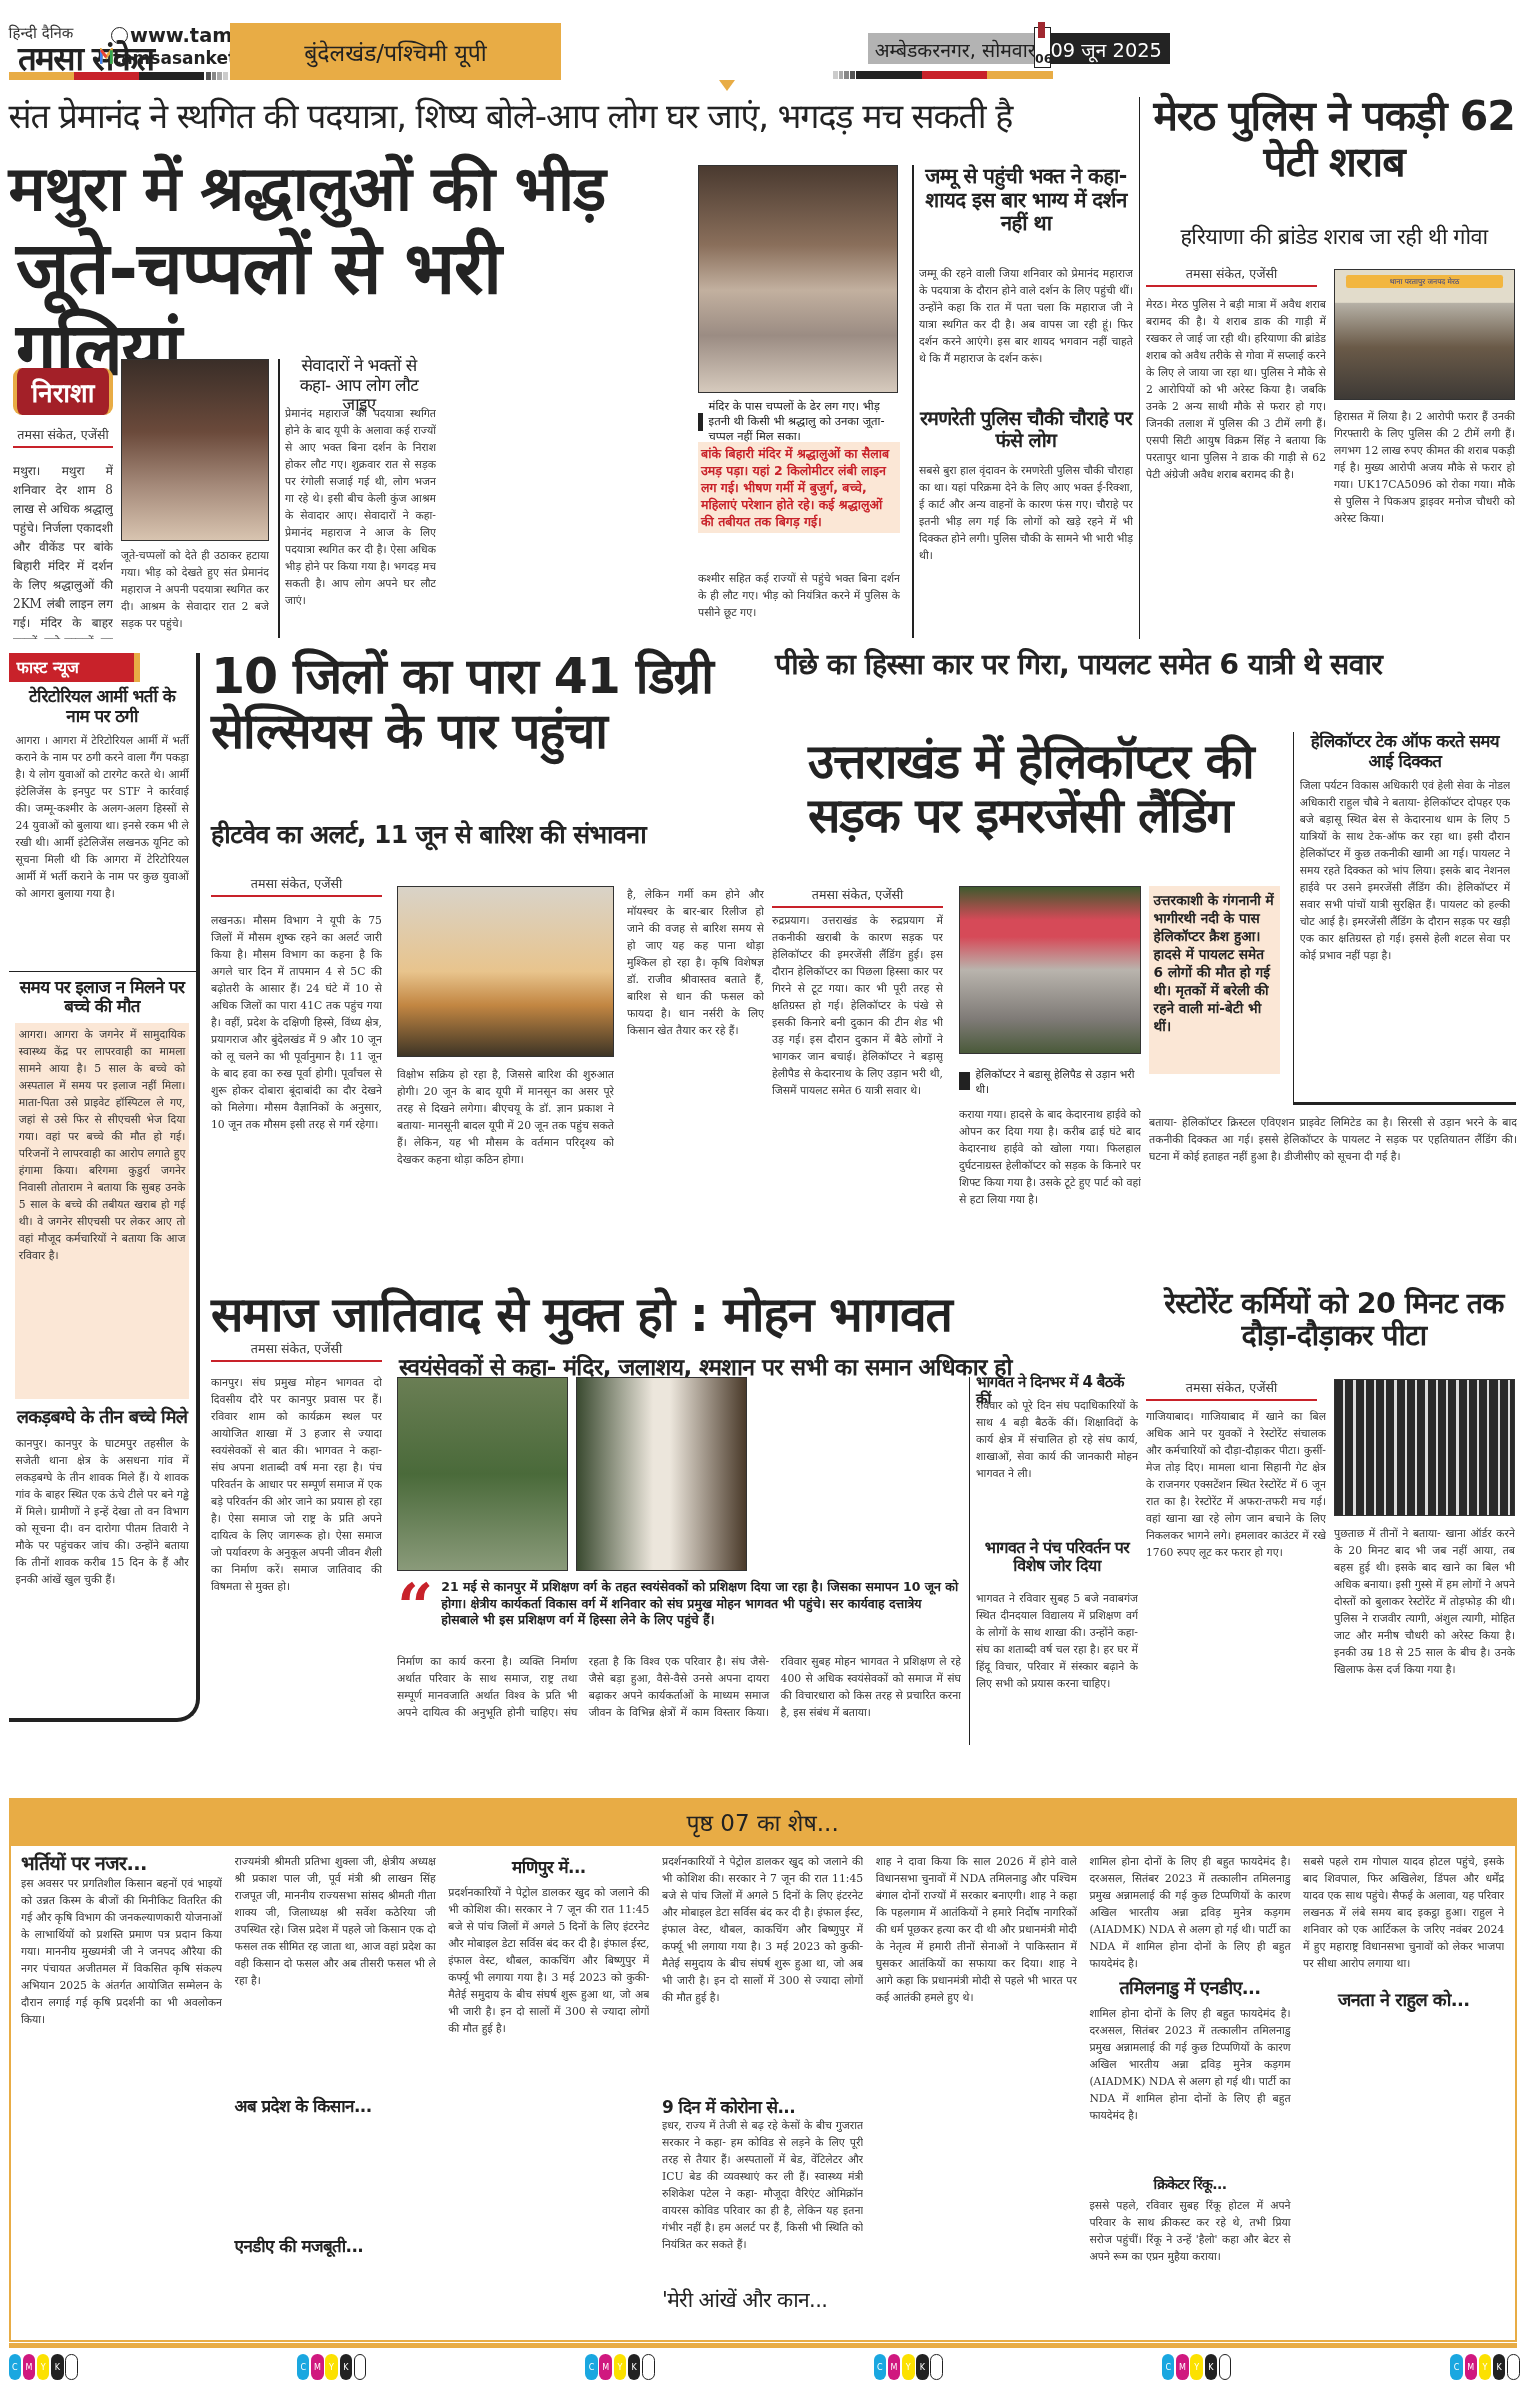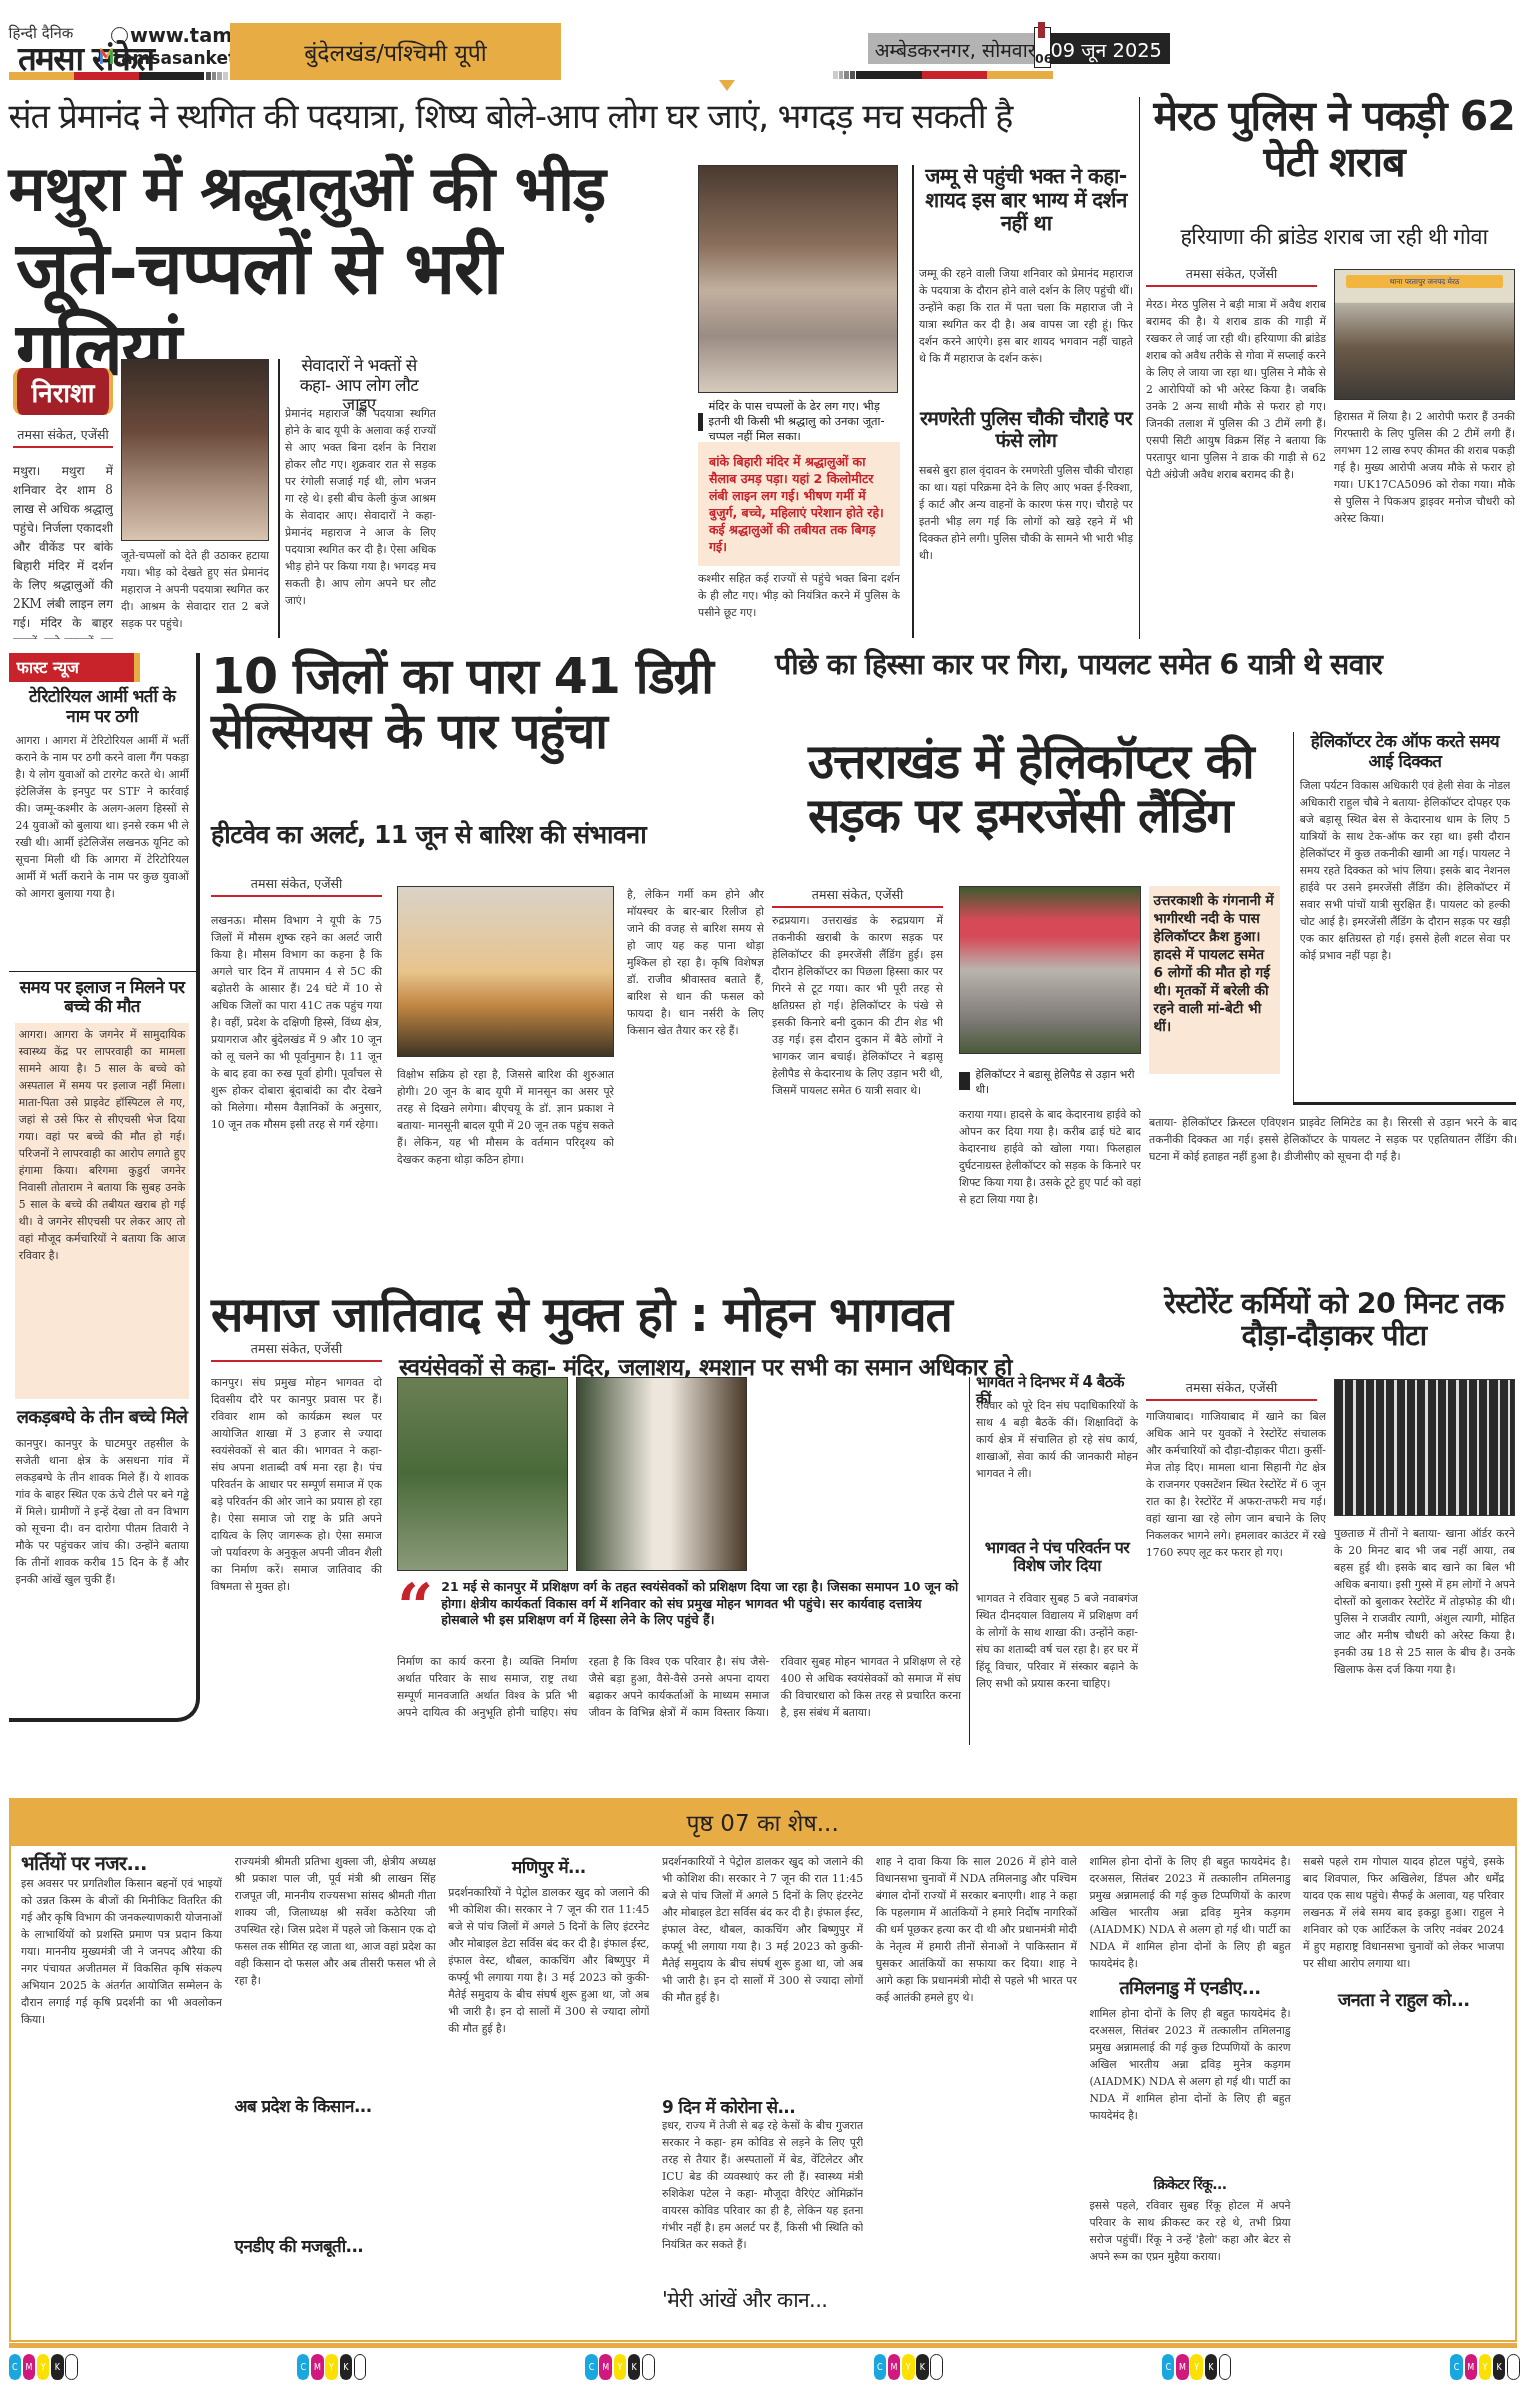--- a/index.html
+++ b/index.html
@@ -80,21 +80,21 @@
 
 <div class="vline" style="left:278px;top:359px;height:279px"></div>
 <div class="abs sub" style="left:285px;top:356px;width:148px;font-size:17px;text-align:center">सेवादारों ने भक्तों से कहा- आप लोग लौट जाइए</div>
 <div class="abs body" style="left:285px;top:405px;width:151px;height:234px;overflow:hidden;font-size:10.8px;line-height:17px">प्रेमानंद महाराज की पदयात्रा स्थगित होने के बाद यूपी के अलावा कई राज्यों से आए भक्त बिना दर्शन के निराश होकर लौट गए। शुक्रवार रात से सड़क पर रंगोली सजाई गई थी, लोग भजन गा रहे थे। इसी बीच केली कुंज आश्रम के सेवादार आए। सेवादारों ने कहा- प्रेमानंद महाराज ने आज के लिए पदयात्रा स्थगित कर दी है। ऐसा अधिक भीड़ होने पर किया गया है। भगदड़ मच सकती है। आप लोग अपने घर लौट जाएं।</div>
 
 <div class="photo" style="left:698px;top:165px;width:200px;height:228px;background:linear-gradient(180deg,#4a3a30 0%,#8a6f5b 35%,#c2b09f 55%,#9b8c83 75%,#d6cabd 100%)"></div>
 <div class="abs caption" style="left:698px;top:399px;width:202px;font-size:11.4px;line-height:15px">
   <div class="sq"></div>
     <span>मंदिर के पास चप्पलों के ढेर लग गए। भीड़ इतनी थी किसी भी श्रद्धालु को उनका जूता-चप्पल नहीं मिल सका।</span>
 </div>
-<div class="abs" style="left:698px;top:442px;width:202px;padding:11px;background:#fbe7d6">
+<div class="abs" style="left:698px;top:442px;width:202px;padding:3px;background:#fbe7d6">
   <span style="font-size:12.5px;font-weight:bold;color:#c8222a;line-height:17px">बांके बिहारी मंदिर में श्रद्धालुओं का सैलाब उमड़ पड़ा। यहां 2 किलोमीटर लंबी लाइन लग गई। भीषण गर्मी में बुजुर्ग, बच्चे, महिलाएं परेशान होते रहे। कई श्रद्धालुओं की तबीयत तक बिगड़ गई।</span>
 </div>
 <div class="abs body" style="left:698px;top:570px;width:202px;height:68px;overflow:hidden;font-size:10.8px;line-height:17px">कश्मीर सहित कई राज्यों से पहुंचे भक्त बिना दर्शन के ही लौट गए। भीड़ को नियंत्रित करने में पुलिस के पसीने छूट गए।</div>
 
 <div class="vline" style="left:912px;top:165px;height:473px"></div>
 <div class="abs sub" style="left:919px;top:165px;width:214px;font-size:20.5px;font-weight:bold;text-align:center">जम्मू से पहुंची भक्त ने कहा- शायद इस बार भाग्य में दर्शन नहीं था</div>
 <div class="abs body" style="left:919px;top:265px;width:214px;height:137px;overflow:hidden;font-size:10.8px;line-height:17px">जम्मू की रहने वाली जिया शनिवार को प्रेमानंद महाराज के पदयात्रा के दौरान होने वाले दर्शन के लिए पहुंची थीं। उन्होंने कहा कि रात में पता चला कि महाराज जी ने यात्रा स्थगित कर दी है। अब वापस जा रही हूं। फिर दर्शन करने आएंगे। इस बार शायद भगवान नहीं चाहते थे कि मैं महाराज के दर्शन करूं।</div>
 <div class="abs sub" style="left:919px;top:408px;width:214px;font-size:19.4px;font-weight:bold;text-align:center">रमणरेती पुलिस चौकी चौराहे पर फंसे लोग</div>
 <div class="abs body" style="left:919px;top:462px;width:214px;height:177px;overflow:hidden;font-size:10.8px;line-height:17px">सबसे बुरा हाल वृंदावन के रमणरेती पुलिस चौकी चौराहा का था। यहां परिक्रमा देने के लिए आए भक्त ई-रिक्शा, ई कार्ट और अन्य वाहनों के कारण फंस गए। चौराहे पर इतनी भीड़ लग गई कि लोगों को खड़े रहने में भी दिक्कत होने लगी। पुलिस चौकी के सामने भी भारी भीड़ थी।</div>
 

